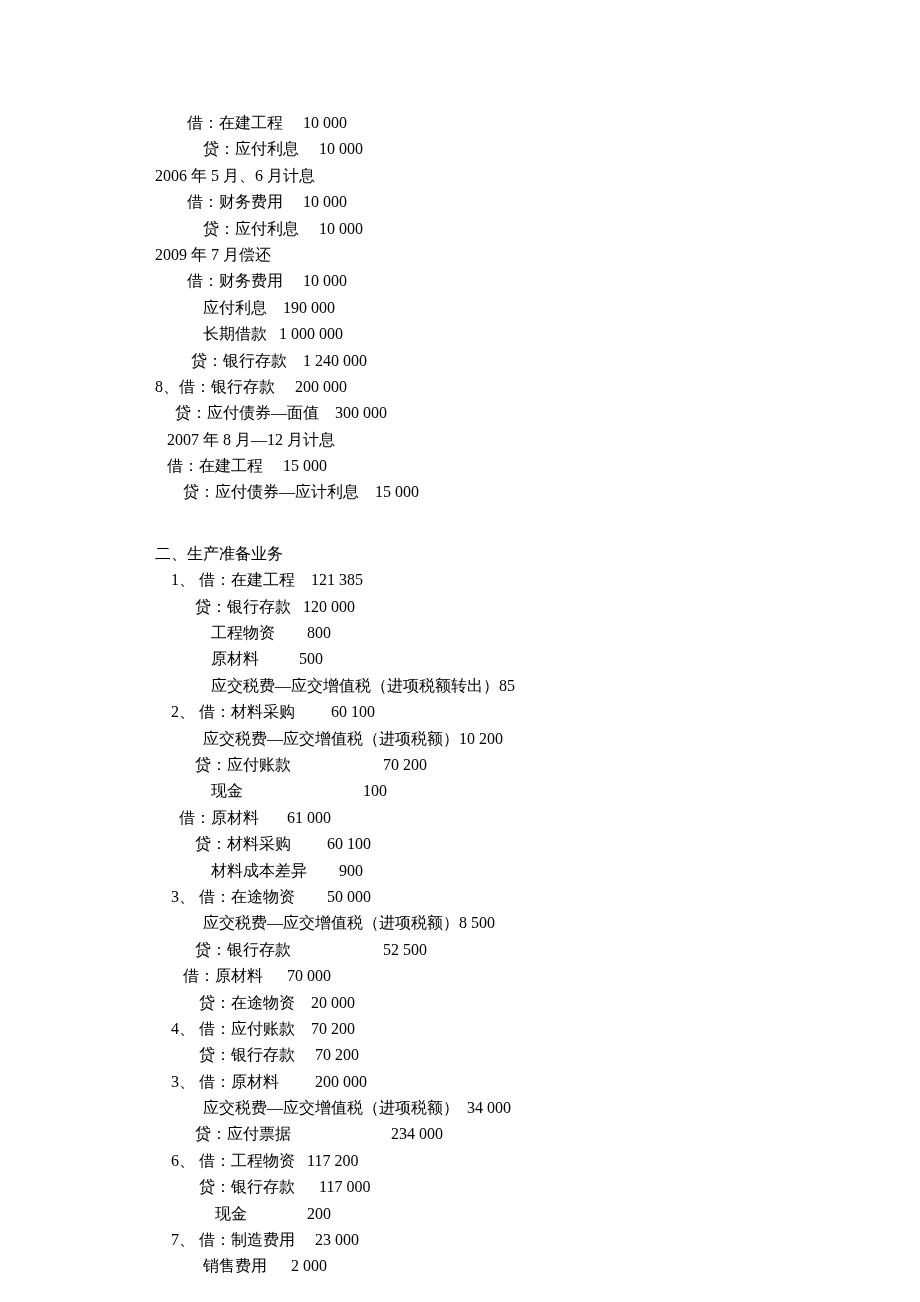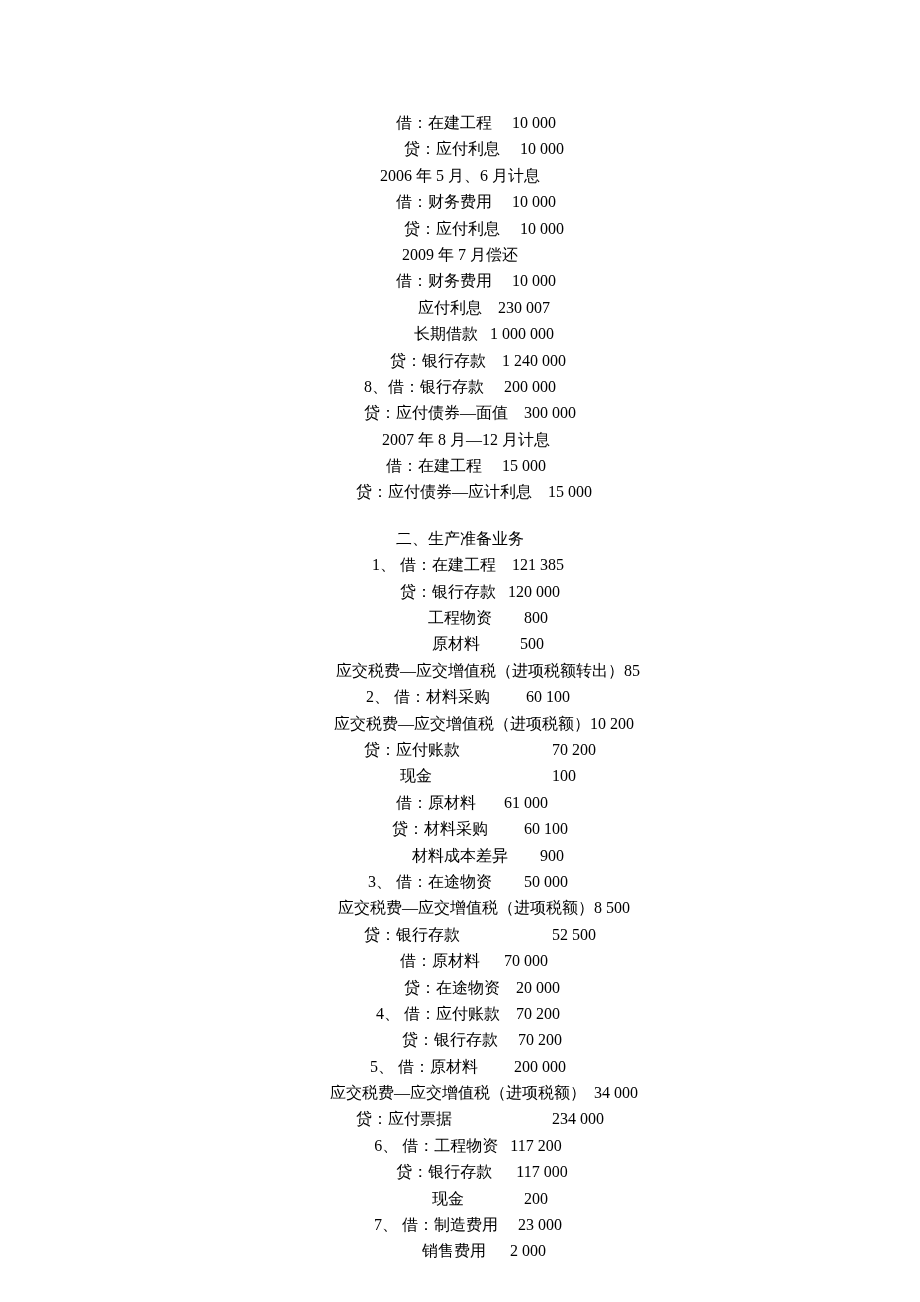--- a/index.html
+++ b/index.html
@@ -7,37 +7,36 @@
       background: #fff;
       font-family: "SimSun", "宋体", serif;
       font-size: 16px;
       line-height: 1.65;
       color: #000;
       padding: 110px 155px 100px 155px;
       width: 920px;
     }
     .entry {
       white-space: pre;
-      text-align: center;
     }
     .section-title {
-      margin-top: 20px;
+      margin-top: 35px;
     }
   </style>
 </head>
 <body>
 
 <div class="entry">        借：在建工程     10 000</div>
 <div class="entry">            贷：应付利息     10 000</div>
 <div class="entry">2006 年 5 月、6 月计息</div>
 <div class="entry">        借：财务费用     10 000</div>
 <div class="entry">            贷：应付利息     10 000</div>
 <div class="entry">2009 年 7 月偿还</div>
 <div class="entry">        借：财务费用     10 000</div>
-<div class="entry">            应付利息    230 007</div>
+<div class="entry">            应付利息    190 000</div>
 <div class="entry">            长期借款   1 000 000</div>
 <div class="entry">         贷：银行存款    1 240 000</div>
 <div class="entry">8、借：银行存款     200 000</div>
 <div class="entry">     贷：应付债券—面值    300 000</div>
 <div class="entry">   2007 年 8 月—12 月计息</div>
 <div class="entry">   借：在建工程     15 000</div>
 <div class="entry">       贷：应付债券—应计利息    15 000</div>
 
 <div class="entry section-title">二、生产准备业务</div>
 <div class="entry">    1、 借：在建工程    121 385</div>
@@ -52,20 +51,20 @@
 <div class="entry">      借：原材料       61 000</div>
 <div class="entry">          贷：材料采购         60 100</div>
 <div class="entry">              材料成本差异        900</div>
 <div class="entry">    3、 借：在途物资        50 000</div>
 <div class="entry">            应交税费—应交增值税（进项税额）8 500</div>
 <div class="entry">          贷：银行存款                       52 500</div>
 <div class="entry">       借：原材料      70 000</div>
 <div class="entry">           贷：在途物资    20 000</div>
 <div class="entry">    4、 借：应付账款    70 200</div>
 <div class="entry">           贷：银行存款     70 200</div>
-<div class="entry">    5、 借：原材料         200 000</div>
+<div class="entry">    3、 借：原材料         200 000</div>
 <div class="entry">            应交税费—应交增值税（进项税额）  34 000</div>
 <div class="entry">          贷：应付票据                         234 000</div>
 <div class="entry">    6、 借：工程物资   117 200</div>
 <div class="entry">           贷：银行存款      117 000</div>
 <div class="entry">               现金               200</div>
 <div class="entry">    7、 借：制造费用     23 000</div>
 <div class="entry">            销售费用      2 000</div>
 
 </body></html>

